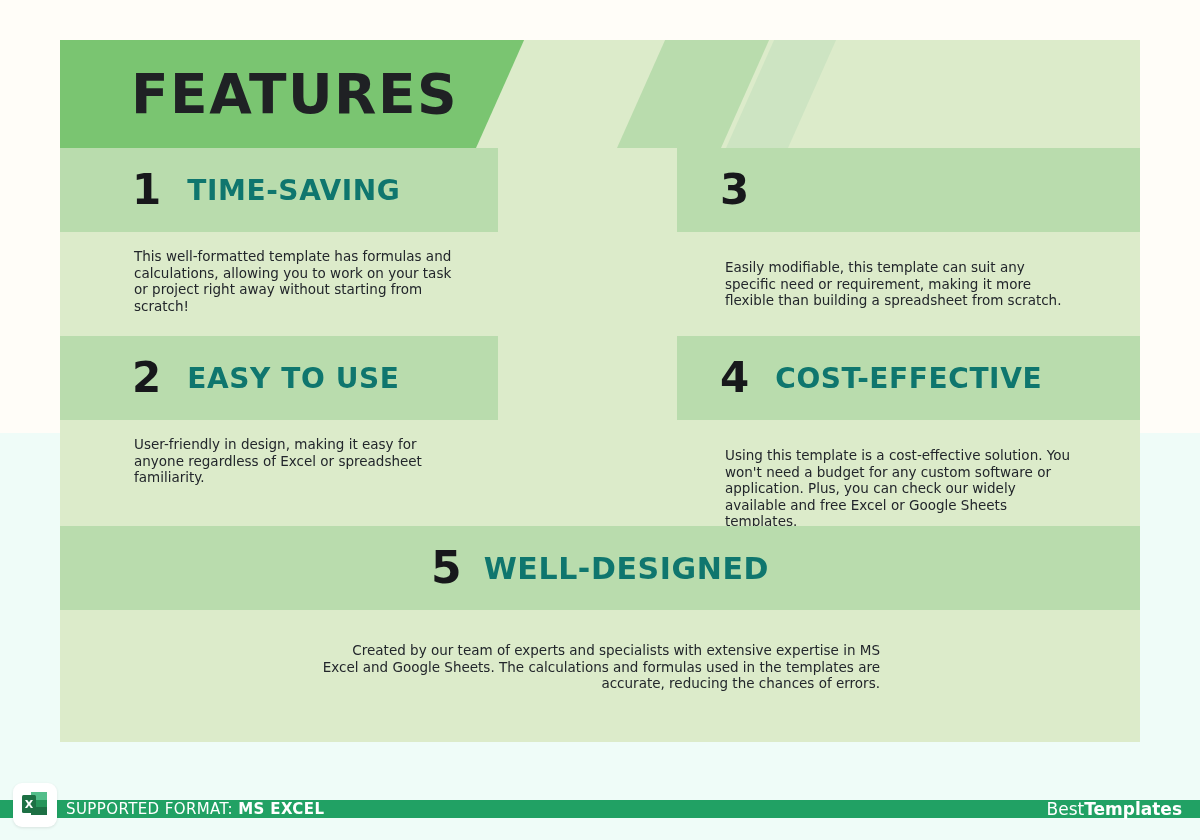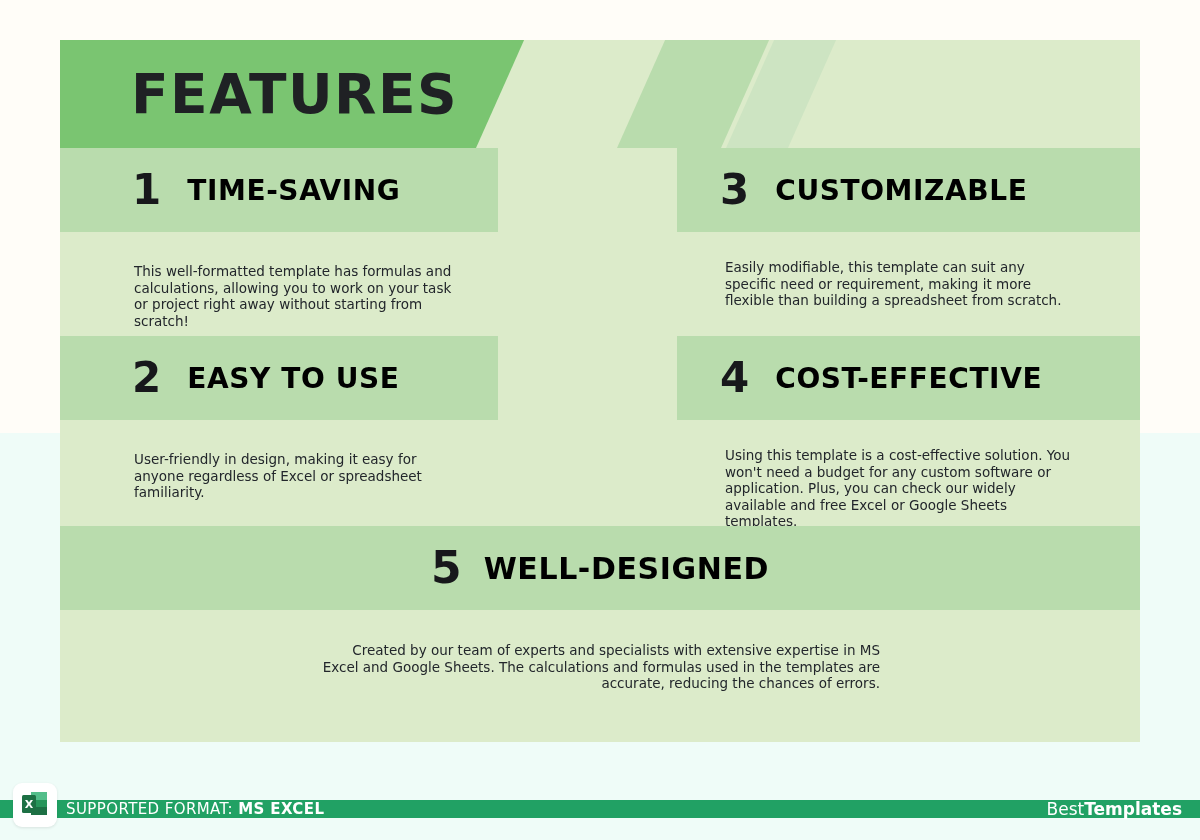--- a/index.html
+++ b/index.html
@@ -120,36 +120,36 @@
     font-size: 42px;
     font-weight: 700;
     color: #17181b;
     font-family: "DejaVu Sans", sans-serif;
     line-height: 1;
   }
   .feature-title {
     font-size: 28px;
     font-weight: 700;
     letter-spacing: 0.6px;
-    color: #000000;
+    color: #0f766e;
     font-family: "DejaVu Sans", sans-serif;
     margin-left: 26px;
     white-space: nowrap;
   }
   .feature.full .feature-num { font-size: 44px; }
   .feature.full .feature-title { font-size: 30px; margin-left: 22px; }
 
   .feature-body {
     font-size: 13.5px;
     line-height: 1.23;
     color: #22262b;
     font-family: "DejaVu Sans", sans-serif;
   }
   .feature.col-left .feature-body {
-    padding: 31px 0 0 74px;
+    padding: 16px 0 0 74px;
     width: 330px;
   }
   .feature.col-right .feature-body {
     padding: 27px 0 0 48px;
     width: 350px;
   }
   .feature.full .feature-body {
     padding: 32px 0 0 0;
     width: 560px;
     margin: 0 auto;
@@ -228,21 +228,20 @@
           <span class="feature-title">TIME-SAVING</span>
         </div>
         <div class="feature-body">
           <p>This well-formatted template has formulas and calculations, allowing you to work on your task or project right away without starting from scratch!</p>
         </div>
       </div>
 
       <div class="feature col-right">
         <div class="feature-head">
           <span class="feature-num">3</span>
-          <span class="feature-title">CUSTOMIZABLE</span>
         </div>
         <div class="feature-body">
           <p>Easily modifiable, this template can suit any specific need or requirement, making it more flexible than building a spreadsheet from scratch.</p>
         </div>
       </div>
 
     </div>
 
     <div class="row" style="height:190px;">
 

